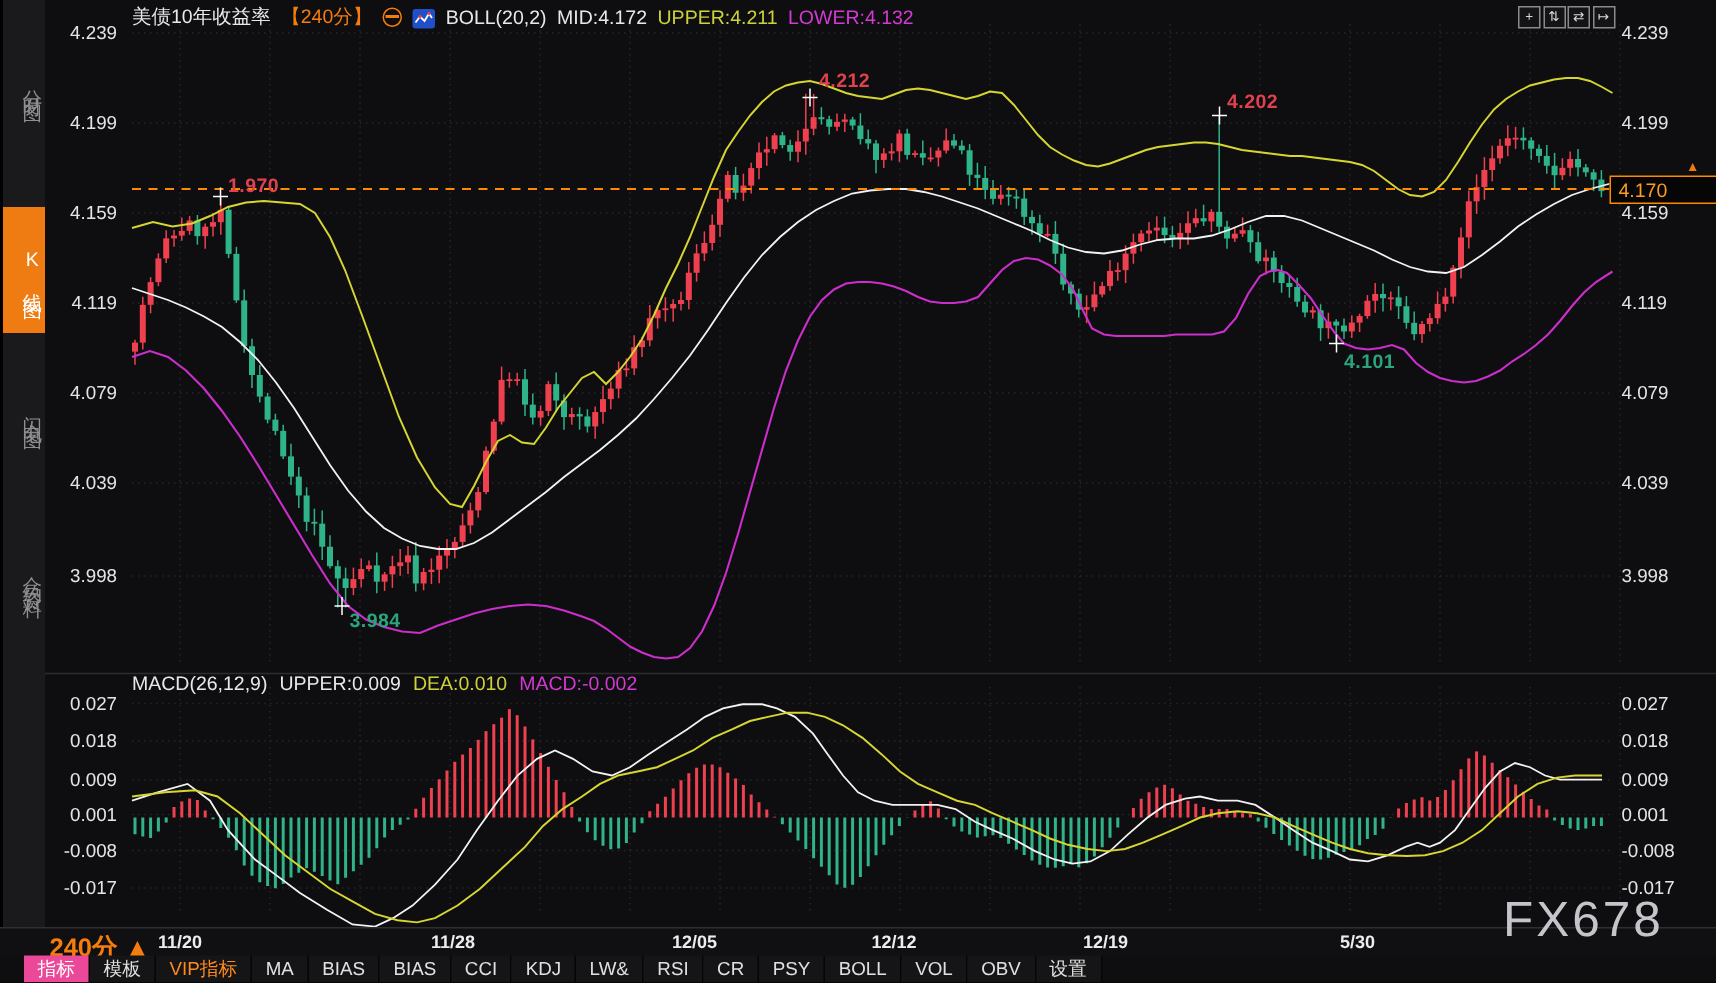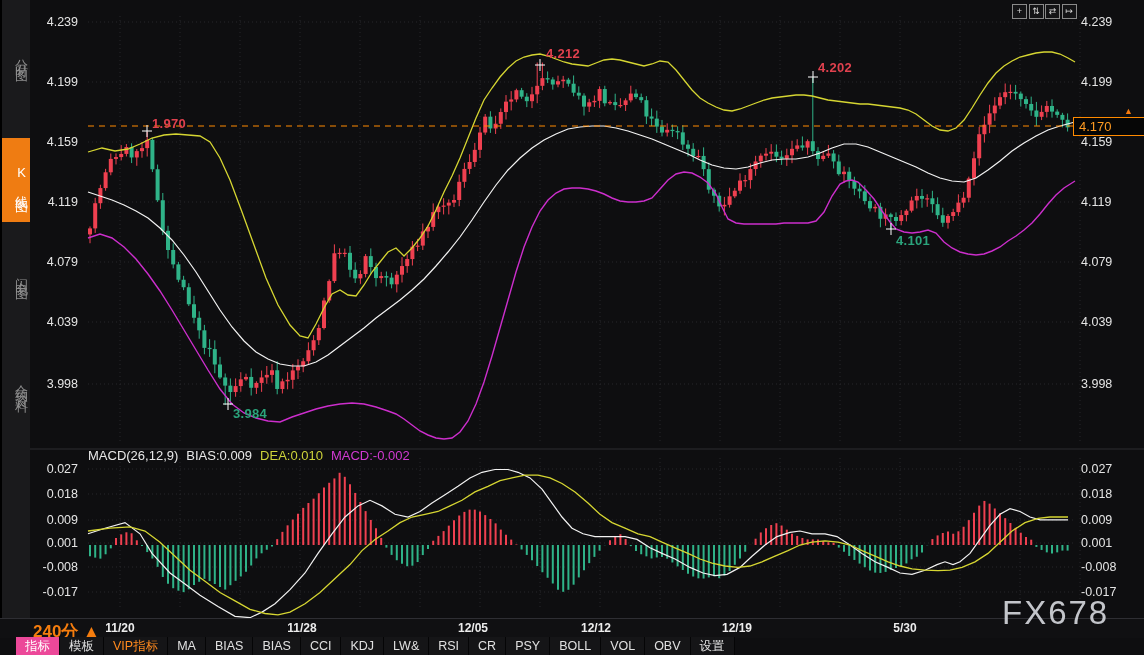--- a/index.html
+++ b/index.html
@@ -684,20 +684,38 @@
       <line x1="228" y1="398" x2="228" y2="410" stroke="#ffffff" stroke-width="1"></line>
     </svg>
 
   <div id="sidebar">
       <div class="side-item" style="top: 12px; height: 88px;">分时图</div>
       <div class="side-item active" style="top: 138px; height: 84px;">K线图</div>
       <div class="side-item" style="top: 232px; height: 84px;">闪电图</div>
       <div class="side-item" style="top: 328px; height: 112px;">合约资料</div>
     </div>
 
+  <div id="hdr">
+    <span class="w">美债10年收益率</span>
+    <span class="or">【240分】</span>
+    <span id="minus-icon">
+        <i></i>
+      </span>
+    <span id="chart-mini-icon">
+      <svg width="15" height="13">
+          <polyline points="2,9 5,5 8,8 11,3 13,6" fill="none" stroke="#fff" stroke-width="1.2"></polyline>
+          <circle cx="5" cy="5" r="1" fill="#f33"></circle>
+          <circle cx="11" cy="3" r="1" fill="#f33"></circle>
+        </svg>
+    </span>
+    <span class="w">BOLL(20,2)</span>
+    <span class="w">MID:4.172</span>
+    <span class="yl">UPPER:4.211</span>
+    <span class="mg">LOWER:4.132</span>
+  </div>
 
   <div id="top-icons">
       <div class="tr-icon" style="left: 1012px;">+</div>
       <div class="tr-icon" style="left: 1028.5px;">⇅</div>
       <div class="tr-icon" style="left: 1045px;">⇄</div>
       <div class="tr-icon" style="left: 1061.5px;">↦</div>
     </div>
 
   <div id="axis-labels">
       <div class="ax left" style="top: 16px;">4.239</div>
@@ -736,21 +754,21 @@
       <div class="ann green" style="left: 233px; top: 406px;">3.984</div>
     </div>
 
   <div id="price-box">
     <span>4.170</span>
   </div>
   <span id="price-arrow">▲</span>
 
   <div id="macd-hdr">
     <span class="w">MACD(26,12,9)</span>
-    <span class="w">BIAS:0.009</span>
+    <span class="w">UPPER:0.009</span>
     <span class="yl">DEA:0.010</span>
     <span class="mg">MACD:-0.002</span>
   </div>
 
   <div id="date-row"></div>
   <div id="period-label">
     <span>240分</span>
     <span>▲</span>
   </div>
 
@@ -769,17 +787,17 @@
       <div class="tb-item">PSY</div>
       <div class="tb-item">BOLL</div>
       <div class="tb-item">VOL</div>
       <div class="tb-item">OBV</div>
       <div class="tb-item">设置</div>
     </div>
 
   <div id="watermark">FX678</div>
 <div class="xdate" style="left: 120px;">11/20</div>
     <div class="xdate" style="left: 302px;">11/28</div>
-    <div class="xdate" style="left: 463px; margin-left: 10px;">12/05</div>
+    <div class="xdate" style="left: 463px;">12/05</div>
     <div class="xdate" style="left: 596px;">12/12</div>
     <div class="xdate" style="left: 737px;">12/19</div>
     <div class="xdate" style="left: 905px;">5/30</div>
   </div>
 
 </body></html>

